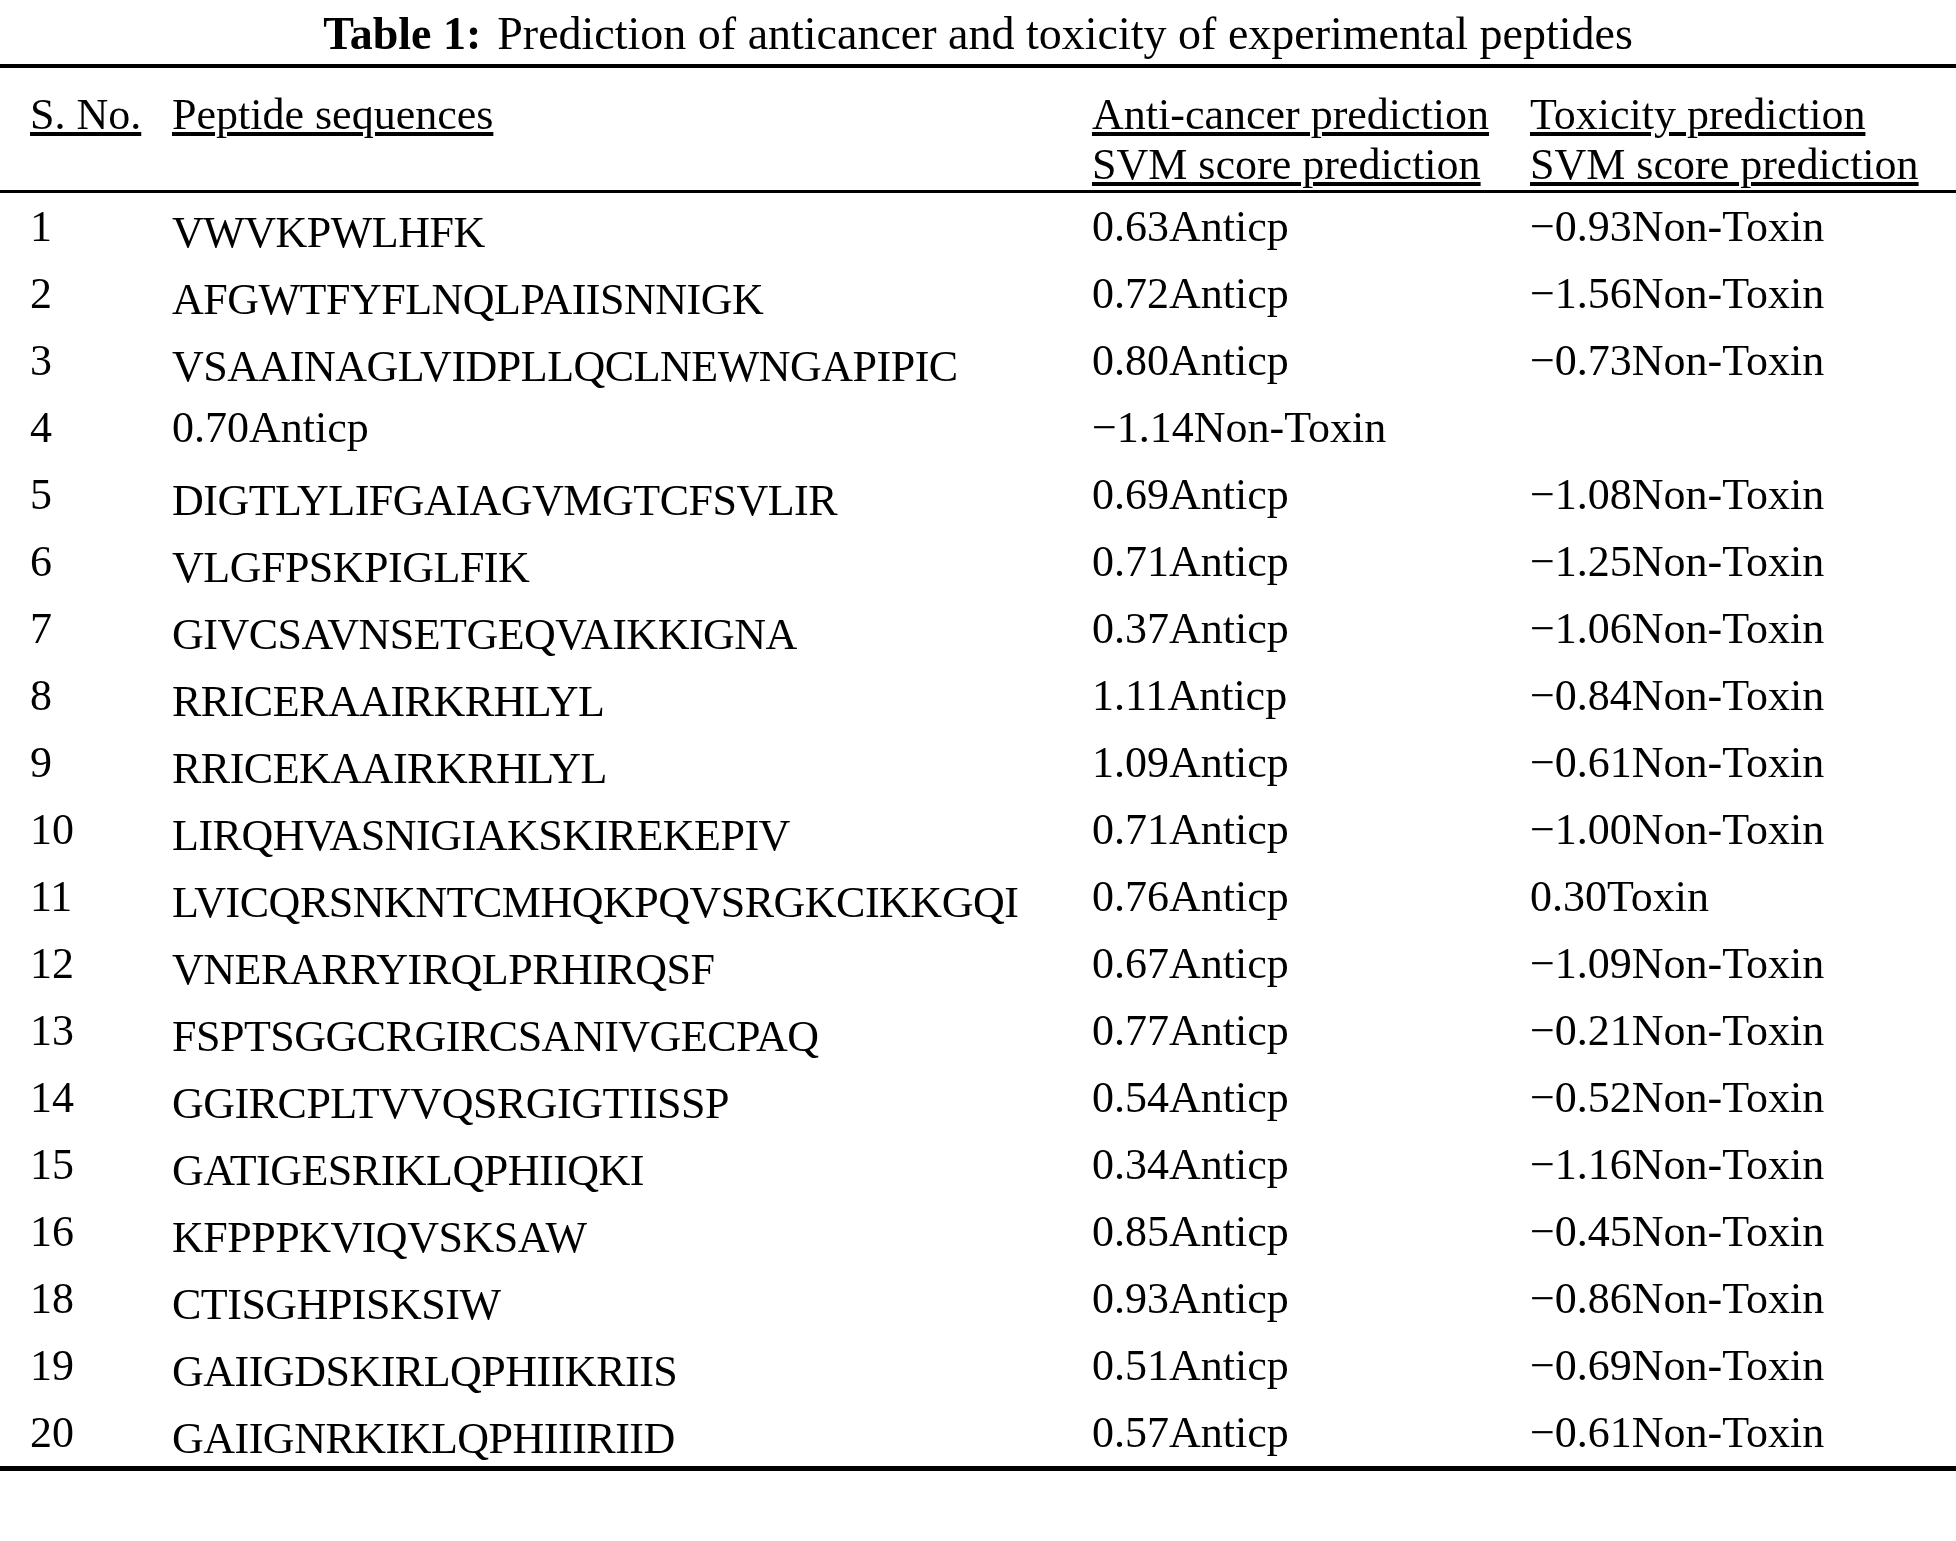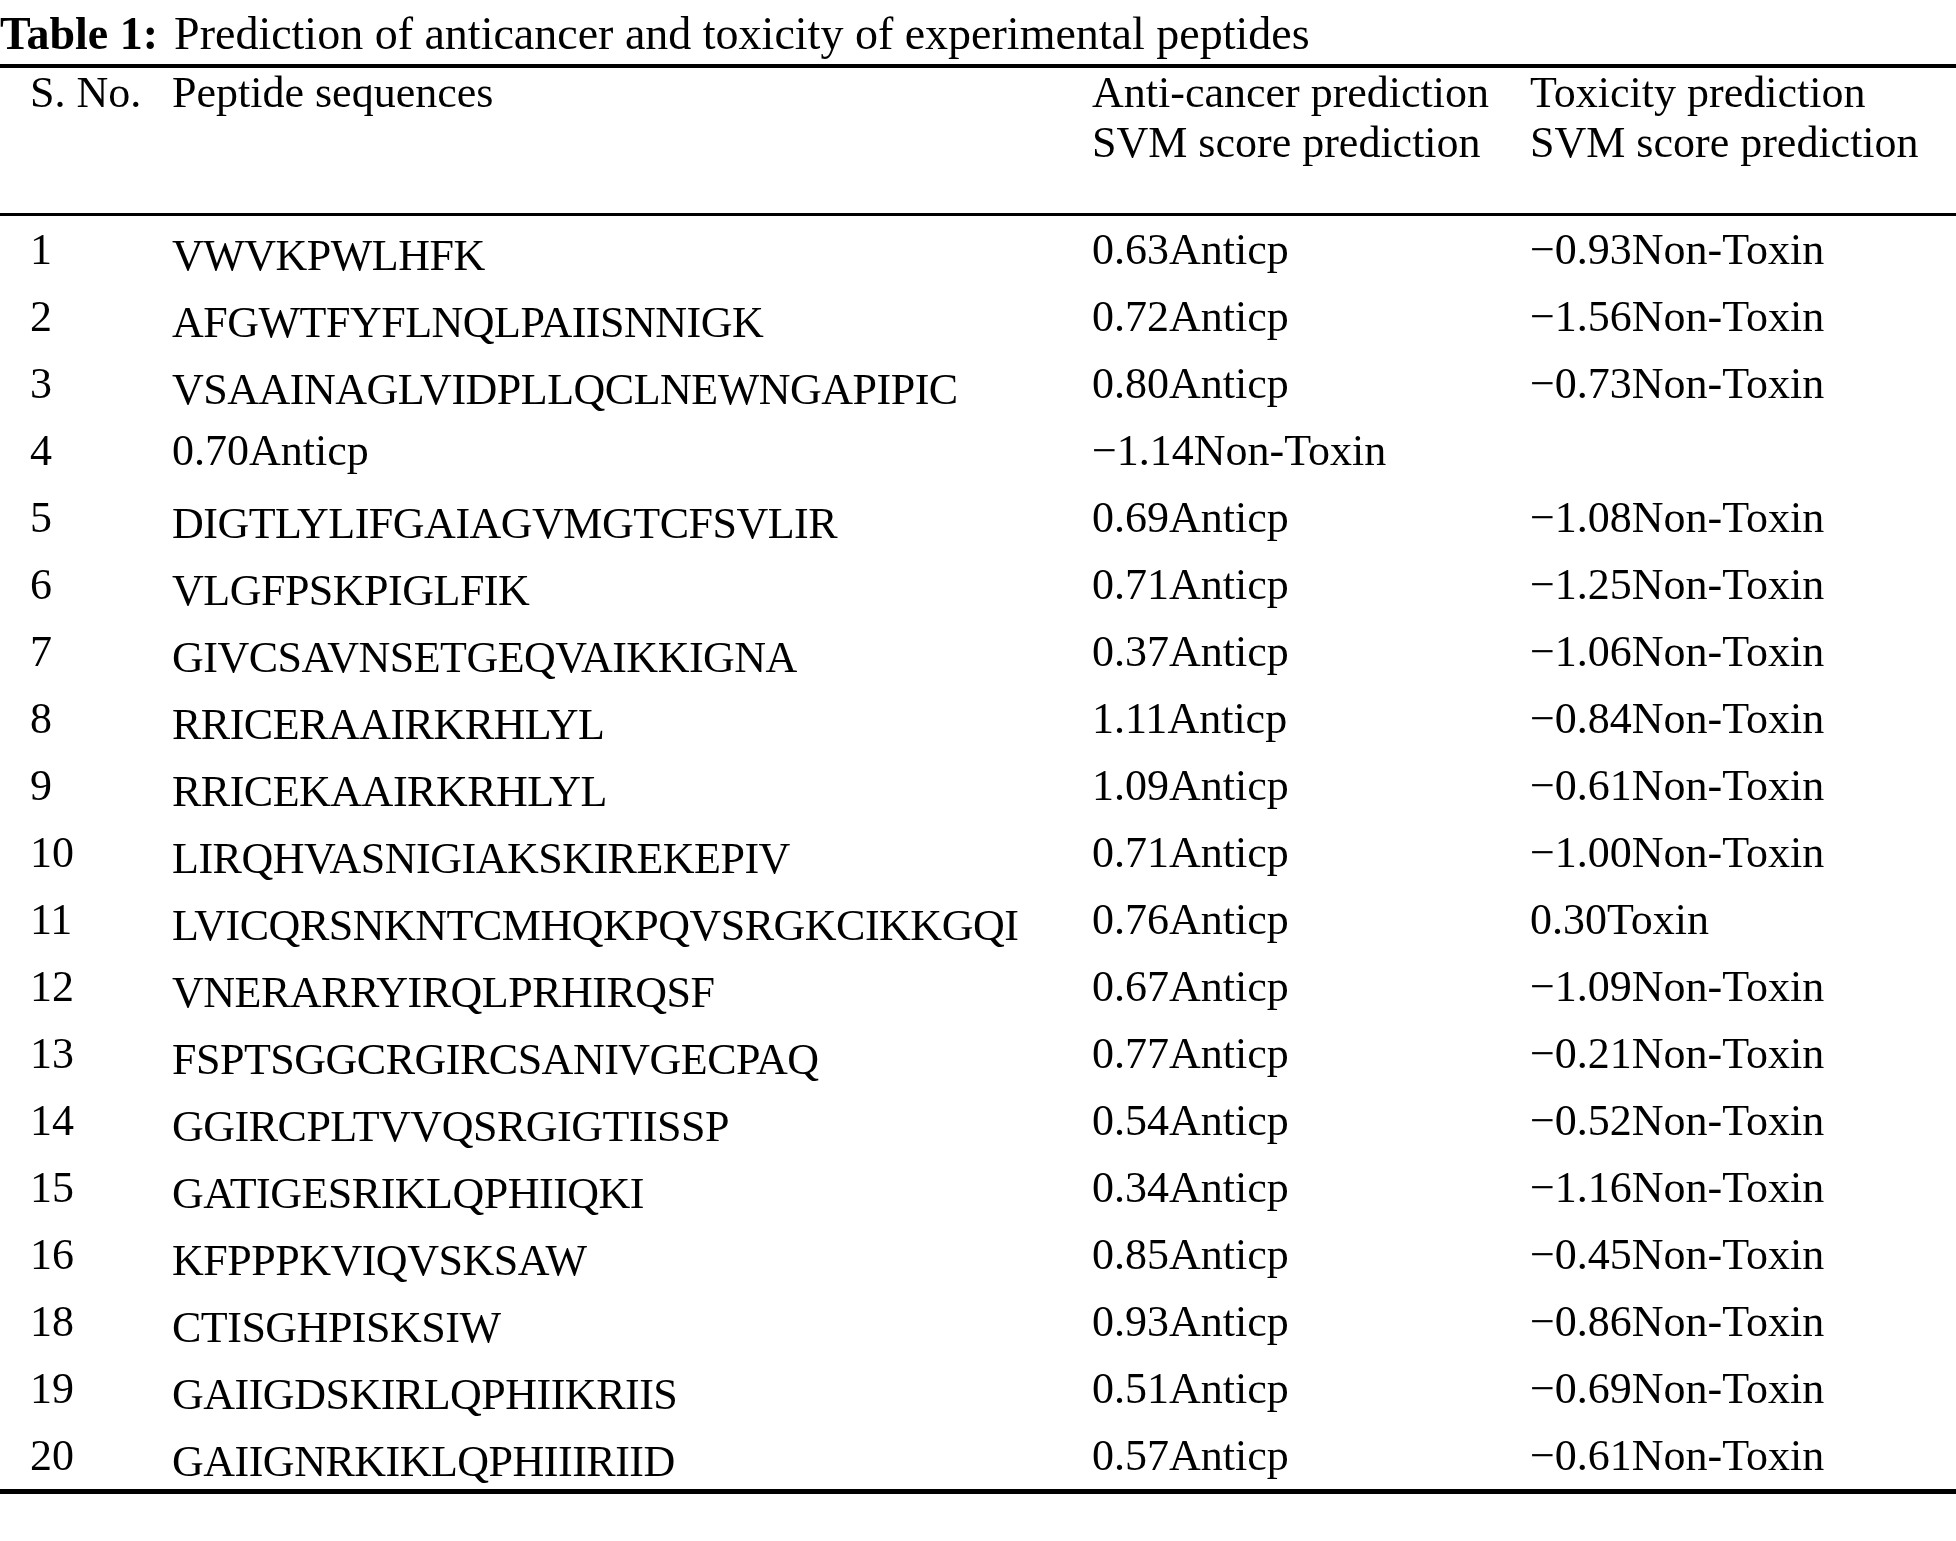--- a/index.html
+++ b/index.html
@@ -13,21 +13,21 @@
     position: relative;
     width: 1956px;
     height: 1541px;
     box-sizing: border-box;
     padding-top: 6px;
     background: #ffffff;
     overflow: hidden;
   }
   .title {
     height: 58px;
-    text-align: left;
+    text-align: center;
     font-size: 46px;
     line-height: 56px;
     white-space: nowrap;
   }
   .title .bold {
     font-weight: bold;
     margin-right: 16px;
   }
   .rule {
     background: #000000;
@@ -36,24 +36,26 @@
   .rule-top { height: 4px; }
   .rule-mid { height: 3px; }
   .rule-bottom { height: 5px; }
   .header-row, .body-row {
     display: grid;
     grid-template-columns: 142px 920px 438px auto;
     padding-left: 30px;
     box-sizing: border-box;
   }
   .header-row {
-    height: 145px;
+    height: 122px;
+    padding-top: 22px;
     font-size: 44px;
     line-height: 50px;
     align-items: start;
+    text-decoration: underline;
   }
   .body-row {
     height: 67px;
     font-size: 44px;
     align-items: center;
     white-space: nowrap;
   }
   .cell-peptide {
     letter-spacing: -0.5px;
     margin-top: 12px;

